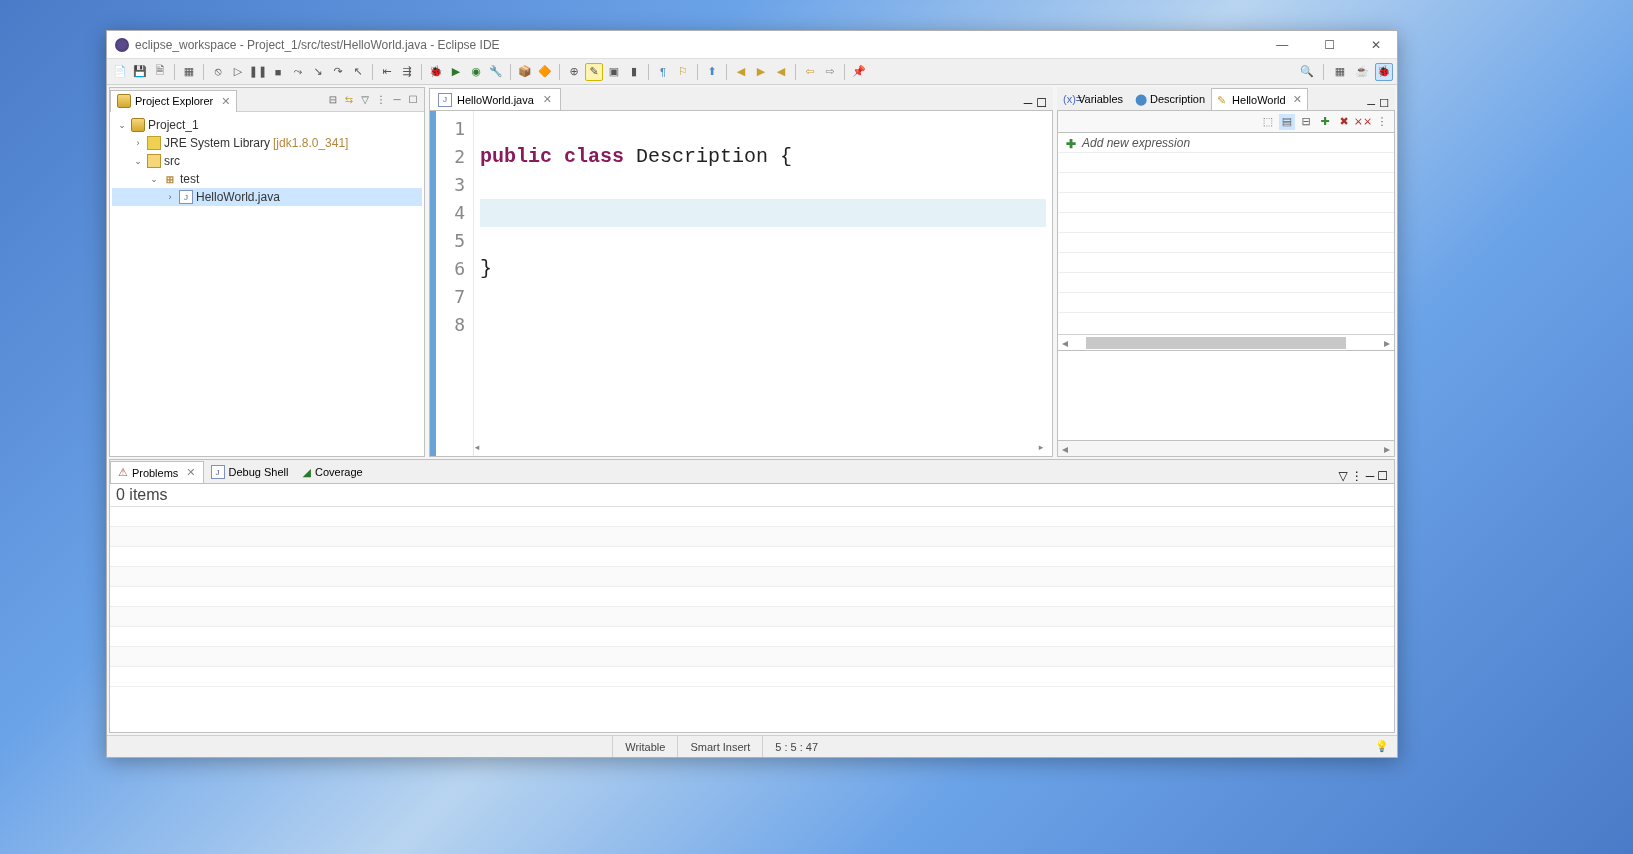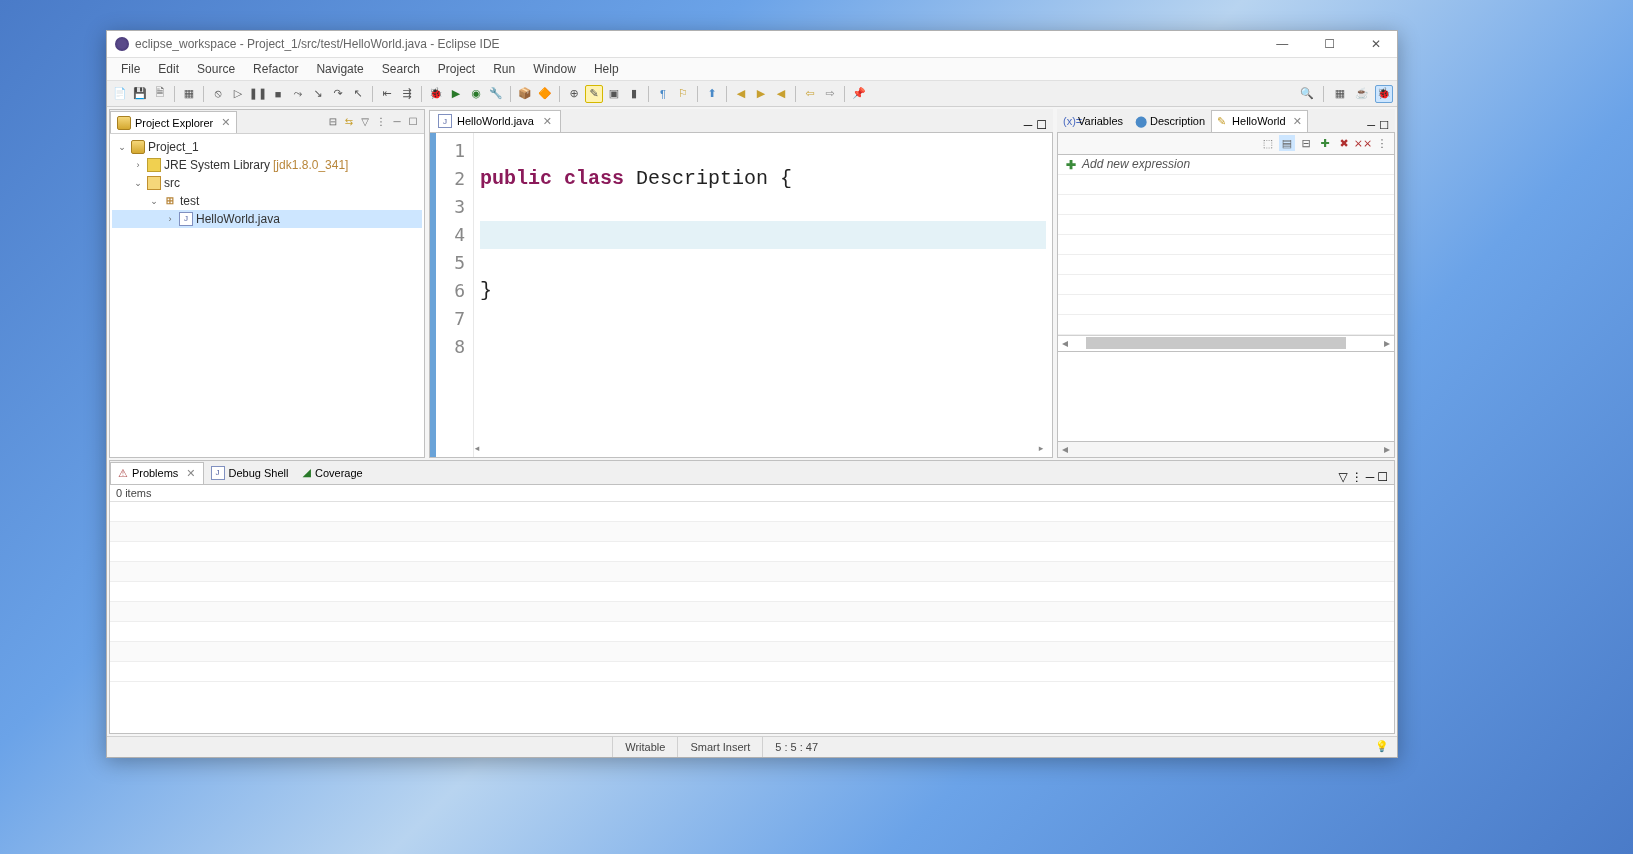--- a/index.html
+++ b/index.html
@@ -199,21 +199,21 @@
   border: 1px solid #c0c0c0;
   background:#fff;
   display:flex; flex-direction:column;
 }
 .lower-tabs {
   height:24px; background:#f0f0f0; display:flex; align-items:flex-end; border-bottom:1px solid #c0c0c0;
 }
 .ltab { display:flex; align-items:center; padding:0 7px; height:22px; gap:4px; font-size:11px;}
 .ltab.active { background:#fff; border:1px solid #c0c0c0; border-bottom:none;}
 .lower-toolbar { margin-left:auto; display:flex; gap:3px; padding-right:6px;}
-.items-count { padding:2px 6px; font-size:11px; color:#444; border-bottom:1px solid #e0e0e0;}
+.items-count { padding:2px 6px; font-size:16px; color:#444; border-bottom:1px solid #e0e0e0;}
 .prob-table { flex:1; display:flex; flex-direction:column;}
 .prob-head { display:flex; height:22px; background:#f5f5f5; border-bottom:1px solid #d0d0d0;}
 .prob-head div { padding:4px 8px; border-right:1px solid #d0d0d0; font-size:11px; color:#333;}
 .prob-rows { flex:1; }
 .prob-rows .prow { height:20px; border-bottom:1px solid #eee;}
 .prob-rows .prow:nth-child(even){ background:#fafafa;}
 .statusbar {
   height:22px; background:#f0f0f0; border-top:1px solid #d0d0d0;
   display:flex; align-items:center; font-size:11px; color:#444;
 }
@@ -229,32 +229,20 @@
   <div class="titlebar">
     <div class="logo"></div>
     <span>eclipse_workspace - Project_1/src/test/HelloWorld.java - Eclipse IDE</span>
     <div class="titlebar-controls">
       <span>—</span>
       <span>☐</span>
       <span>✕</span>
     </div>
   </div>
 
-  <div class="menubar">
-    <span>File</span>
-    <span>Edit</span>
-    <span>Source</span>
-    <span>Refactor</span>
-    <span>Navigate</span>
-    <span>Search</span>
-    <span>Project</span>
-    <span>Run</span>
-    <span>Window</span>
-    <span>Help</span>
-  </div>
 
   <div class="toolbar">
     <span class="tb-btn">📄</span>
     <span class="tb-btn">💾</span>
     <span class="tb-btn">🗎</span>
     <span class="tb-sep"></span>
     <span class="tb-btn">▦</span>
     <span class="tb-sep"></span>
     <span class="tb-btn">⦸</span>
     <span class="tb-btn">▷</span>

